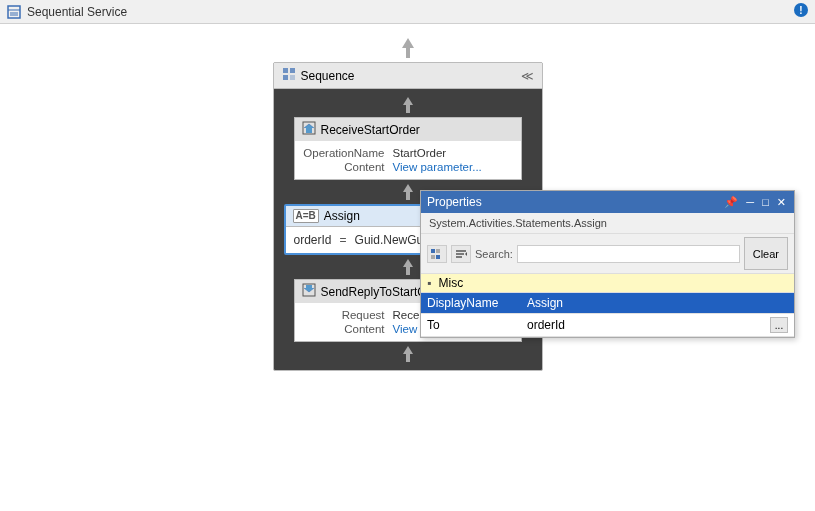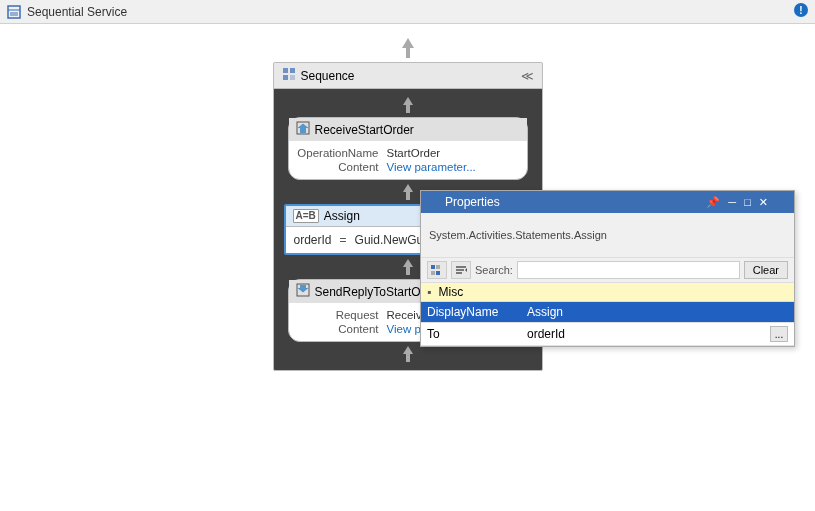--- a/index.html
+++ b/index.html
@@ -94,22 +94,22 @@
       font-size: 12px;
     }
     .sequence-body {
       padding: 4px 10px;
     }
 
     
     .activity-block {
       border: 1px solid #bbb;
       background: #fff;
-      border-radius: 12px;
-      margin: 4px 4px;
+      border-radius: 0;
+      margin: 4px 10px;
     }
     .activity-header {
       background: #e0e0e0;
       display: flex;
       align-items: center;
       padding: 3px 7px;
       gap: 5px;
       font-size: 12px;
       font-weight: 500;
     }
@@ -182,39 +182,39 @@
       background: #f0f0f0;
       border: 1px solid #aaa;
       box-shadow: 2px 2px 6px rgba(0,0,0,0.2);
       z-index: 10;
     }
     .props-title-bar {
       background: #3c6eb4;
       color: white;
       display: flex;
       align-items: center;
-      padding: 3px 24px;
+      padding: 3px 6px;
       height: 22px;
       justify-content: space-between;
     }
     .props-title-text {
       font-size: 12px;
     }
     .props-title-controls {
       display: flex;
       gap: 4px;
     }
     .props-ctrl-btn {
       color: white;
       font-size: 11px;
       cursor: pointer;
       padding: 0 2px;
     }
     .props-type {
-      padding: 16px 8px;
+      padding: 4px 8px;
       font-size: 11px;
       color: #444;
       border-bottom: 1px solid #ddd;
     }
     .props-toolbar {
       display: flex;
       align-items: center;
       padding: 3px 6px;
       border-bottom: 1px solid #ddd;
       gap: 4px;
@@ -242,21 +242,21 @@
       font-size: 11px;
       padding: 1px 3px;
       background: white;
     }
     .props-clear-btn {
       padding: 1px 8px;
       border: 1px solid #bbb;
       background: #e8e8e8;
       font-size: 11px;
       cursor: pointer;
-      height: 18px;
+      height: 33px;
     }
     .props-table {
       width: 100%;
       border-collapse: collapse;
       font-size: 12px;
     }
     .props-section-row td {
       background: #fef9c3;
       padding: 2px 6px;
       font-size: 12px;

